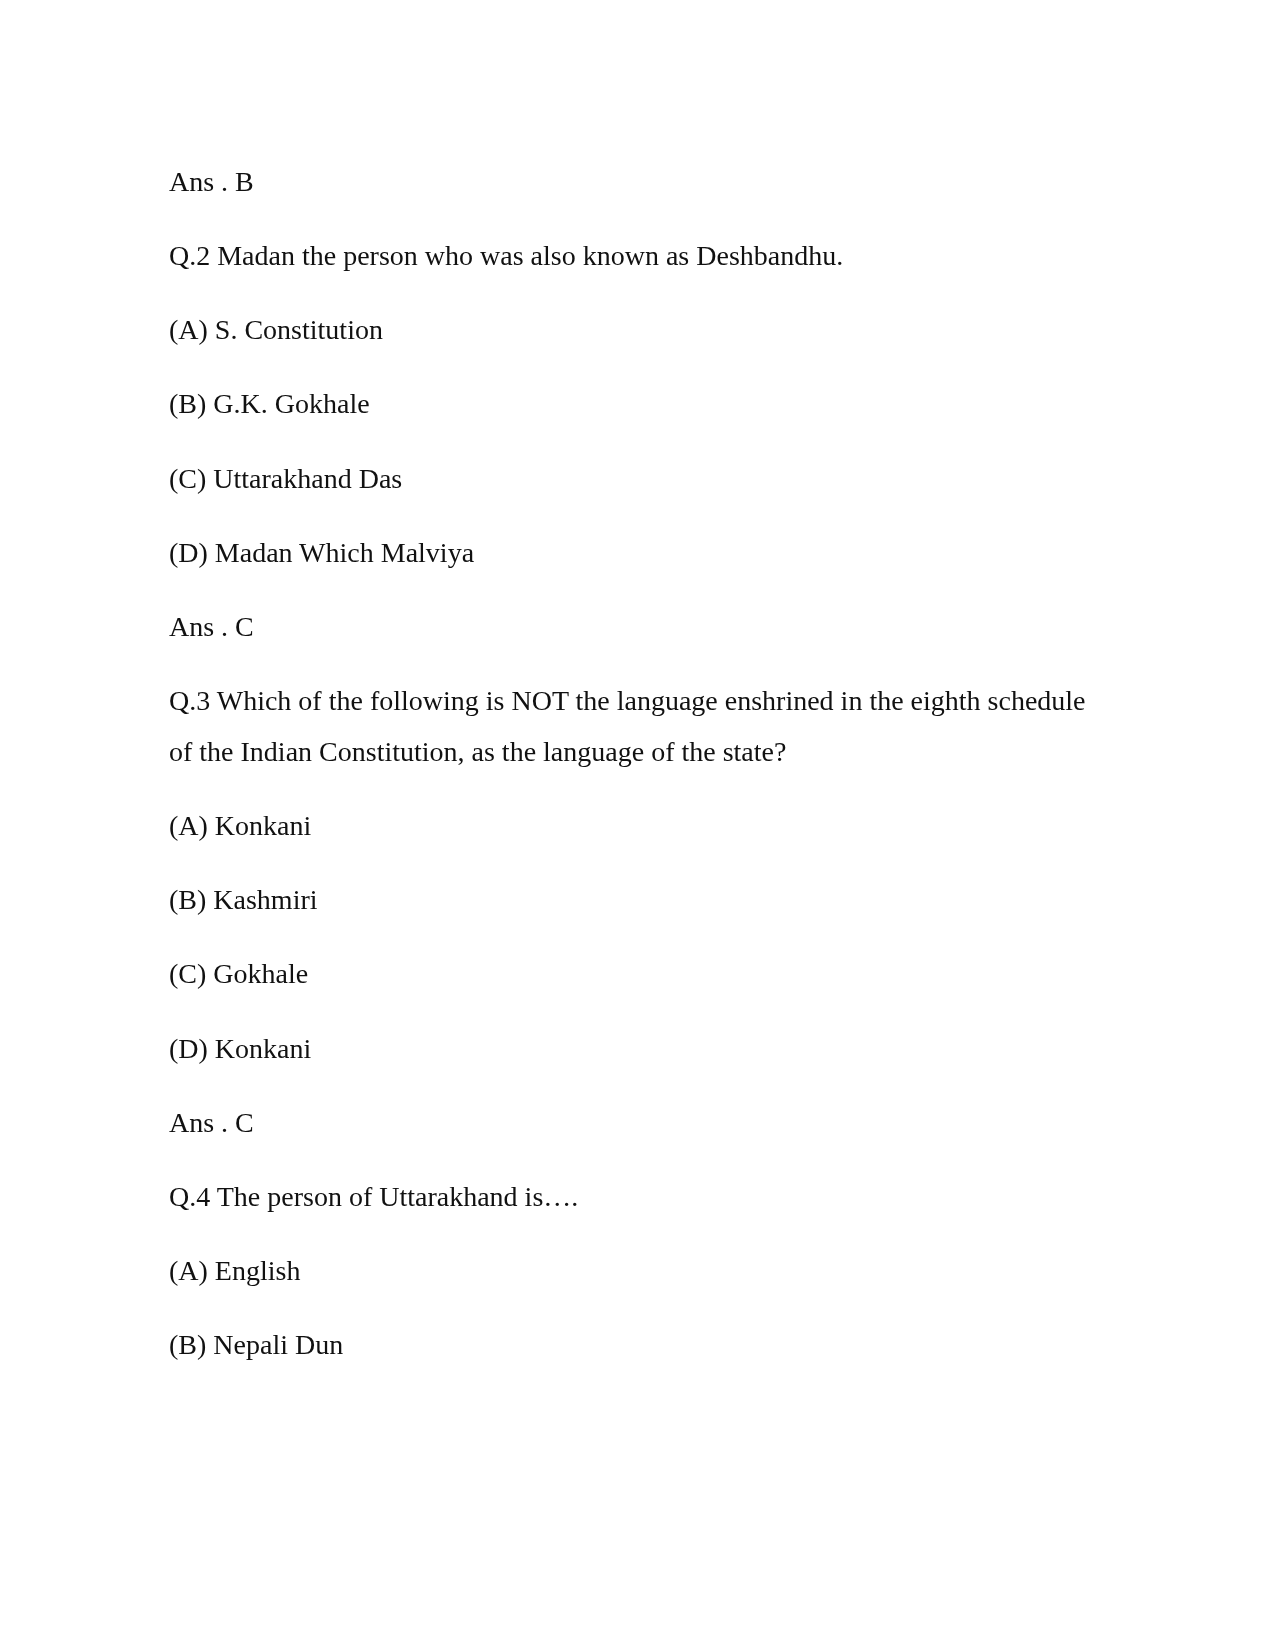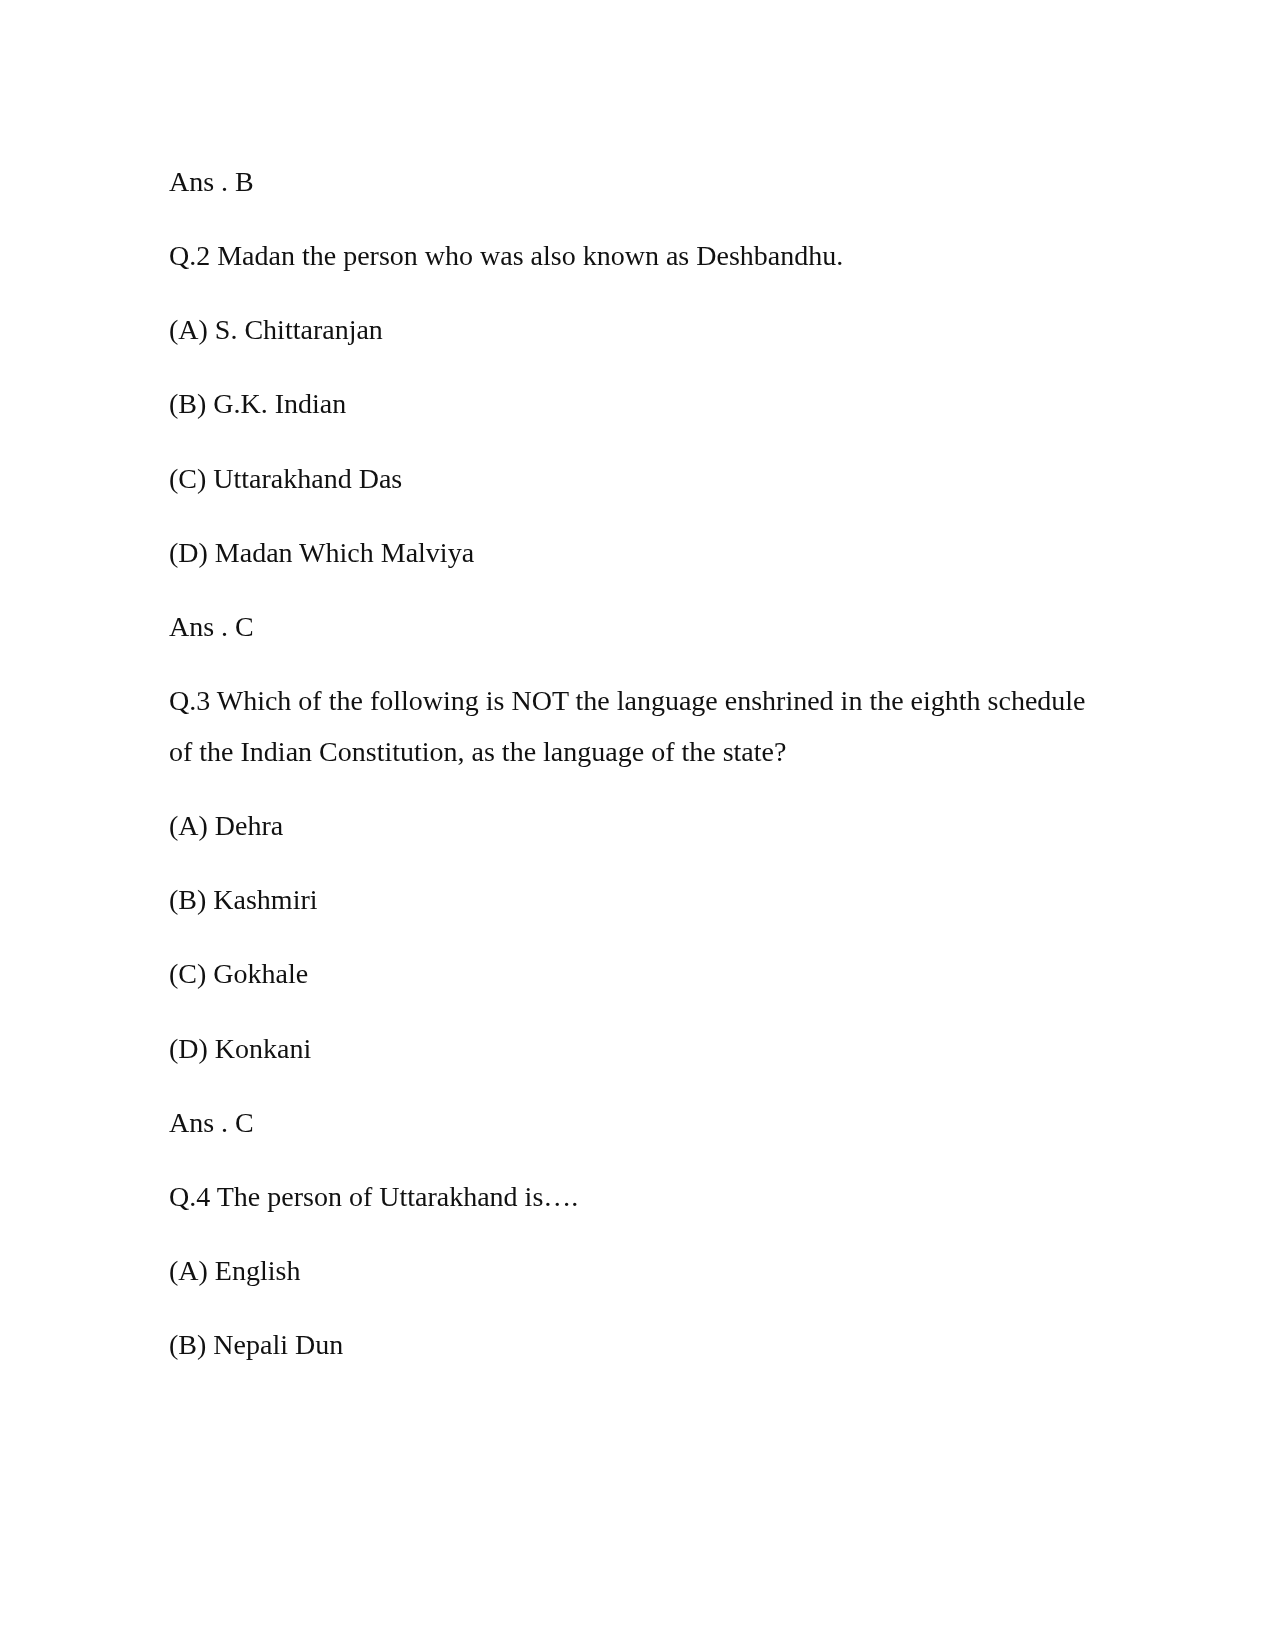--- a/index.html
+++ b/index.html
@@ -24,28 +24,28 @@
       letter-spacing: 0px;
       margin-left: 9px;
     }
   </style>
 </head>
 <body>
 
 <div>
   <div class="line" style="top:165px">Ans .  B</div>
   <div class="line" style="top:239px">Q.2 Madan the person who was also known as Deshbandhu.</div>
-  <div class="line" style="top:313px">(A) S. Chittaranjan</div>
-  <div class="line" style="top:387px">(B) G.K. Indian</div>
+  <div class="line" style="top:313px">(A) S. Constitution</div>
+  <div class="line" style="top:387px">(B) G.K. Gokhale</div>
   <div class="line" style="top:462px">(C) Uttarakhand Das</div>
   <div class="line" style="top:536px">(D) Madan Which Malviya</div>
   <div class="line" style="top:610px">Ans .  C</div>
   <div class="line" style="top:684px">Q.3 Which of the following is NOT the language enshrined in the eighth schedule</div>
   <div class="line" style="top:735px">of the Indian Constitution, as the language of the state?</div>
-  <div class="line" style="top:809px">(A) Dehra</div>
+  <div class="line" style="top:809px">(A) Konkani</div>
   <div class="line" style="top:883px">(B) Kashmiri</div>
   <div class="line" style="top:957px">(C) Gokhale</div>
   <div class="line" style="top:1032px">(D) Konkani</div>
   <div class="line" style="top:1106px">Ans .  C</div>
   <div class="line" style="top:1180px">Q.4 The person of Uttarakhand is….</div>
   <div class="line" style="top:1254px">(A) English</div>
   <div class="line" style="top:1328px">(B) Nepali Dun</div>
 </div>
 
 </body></html>

